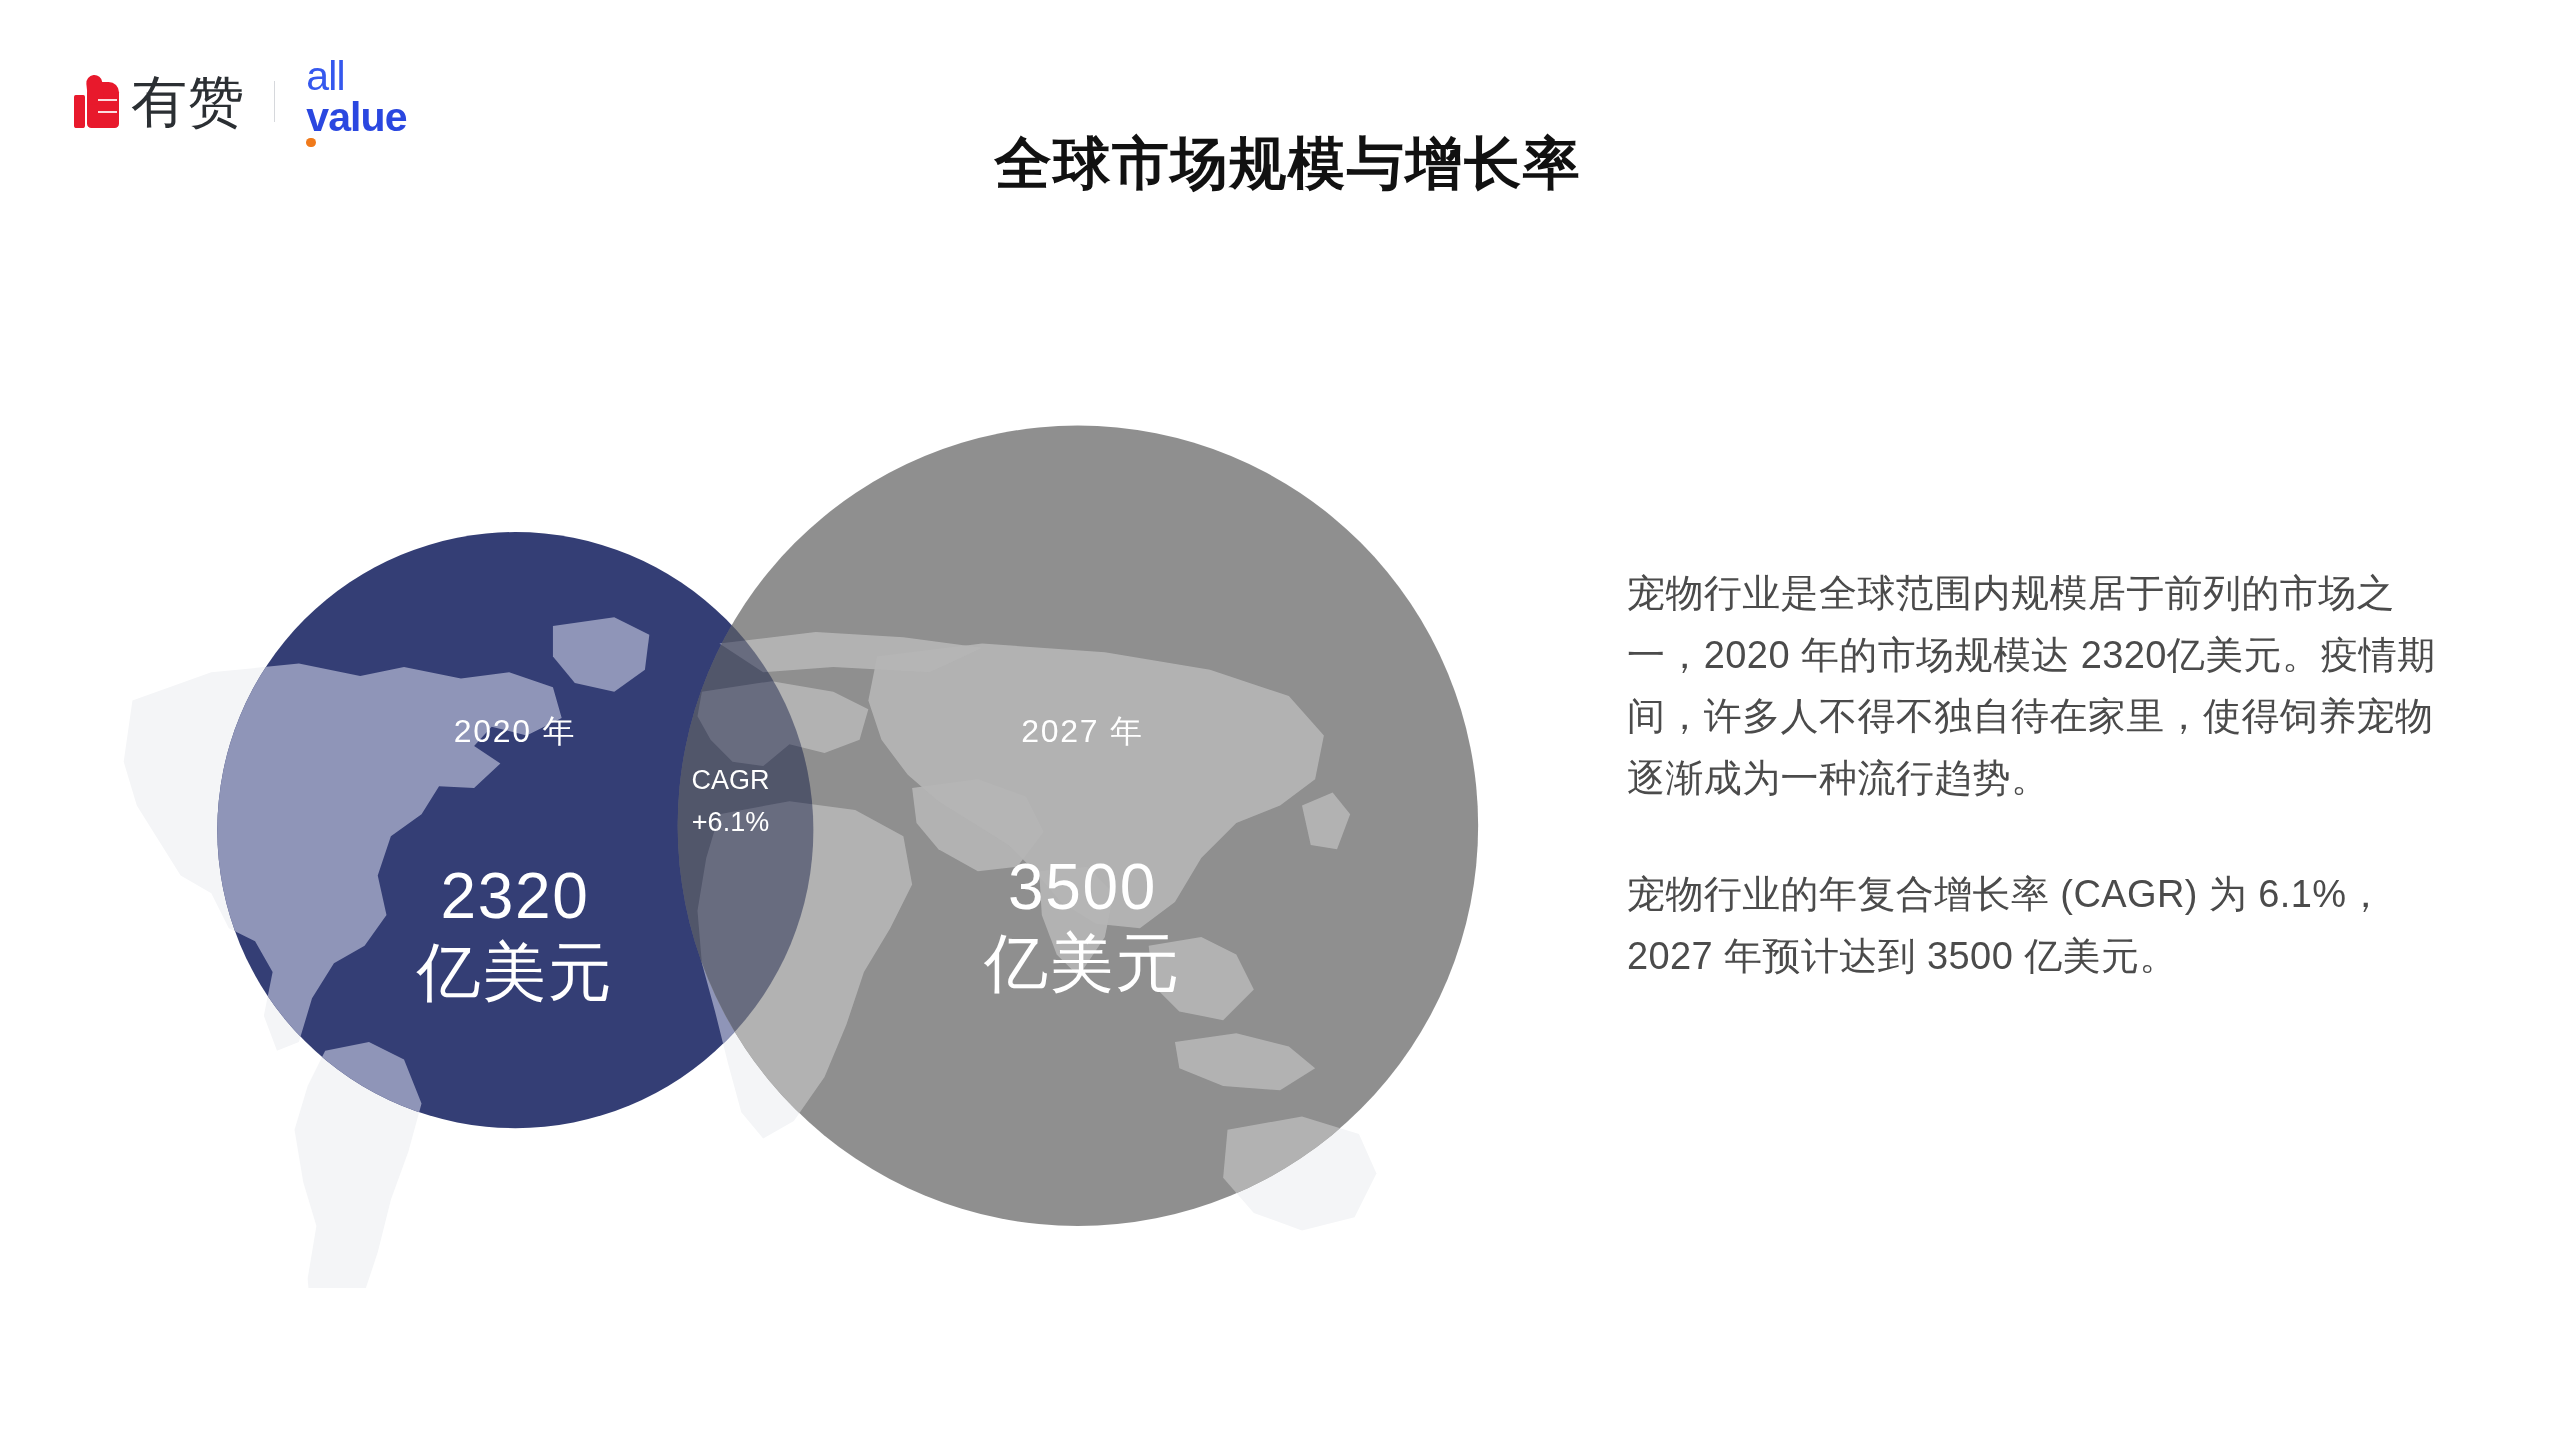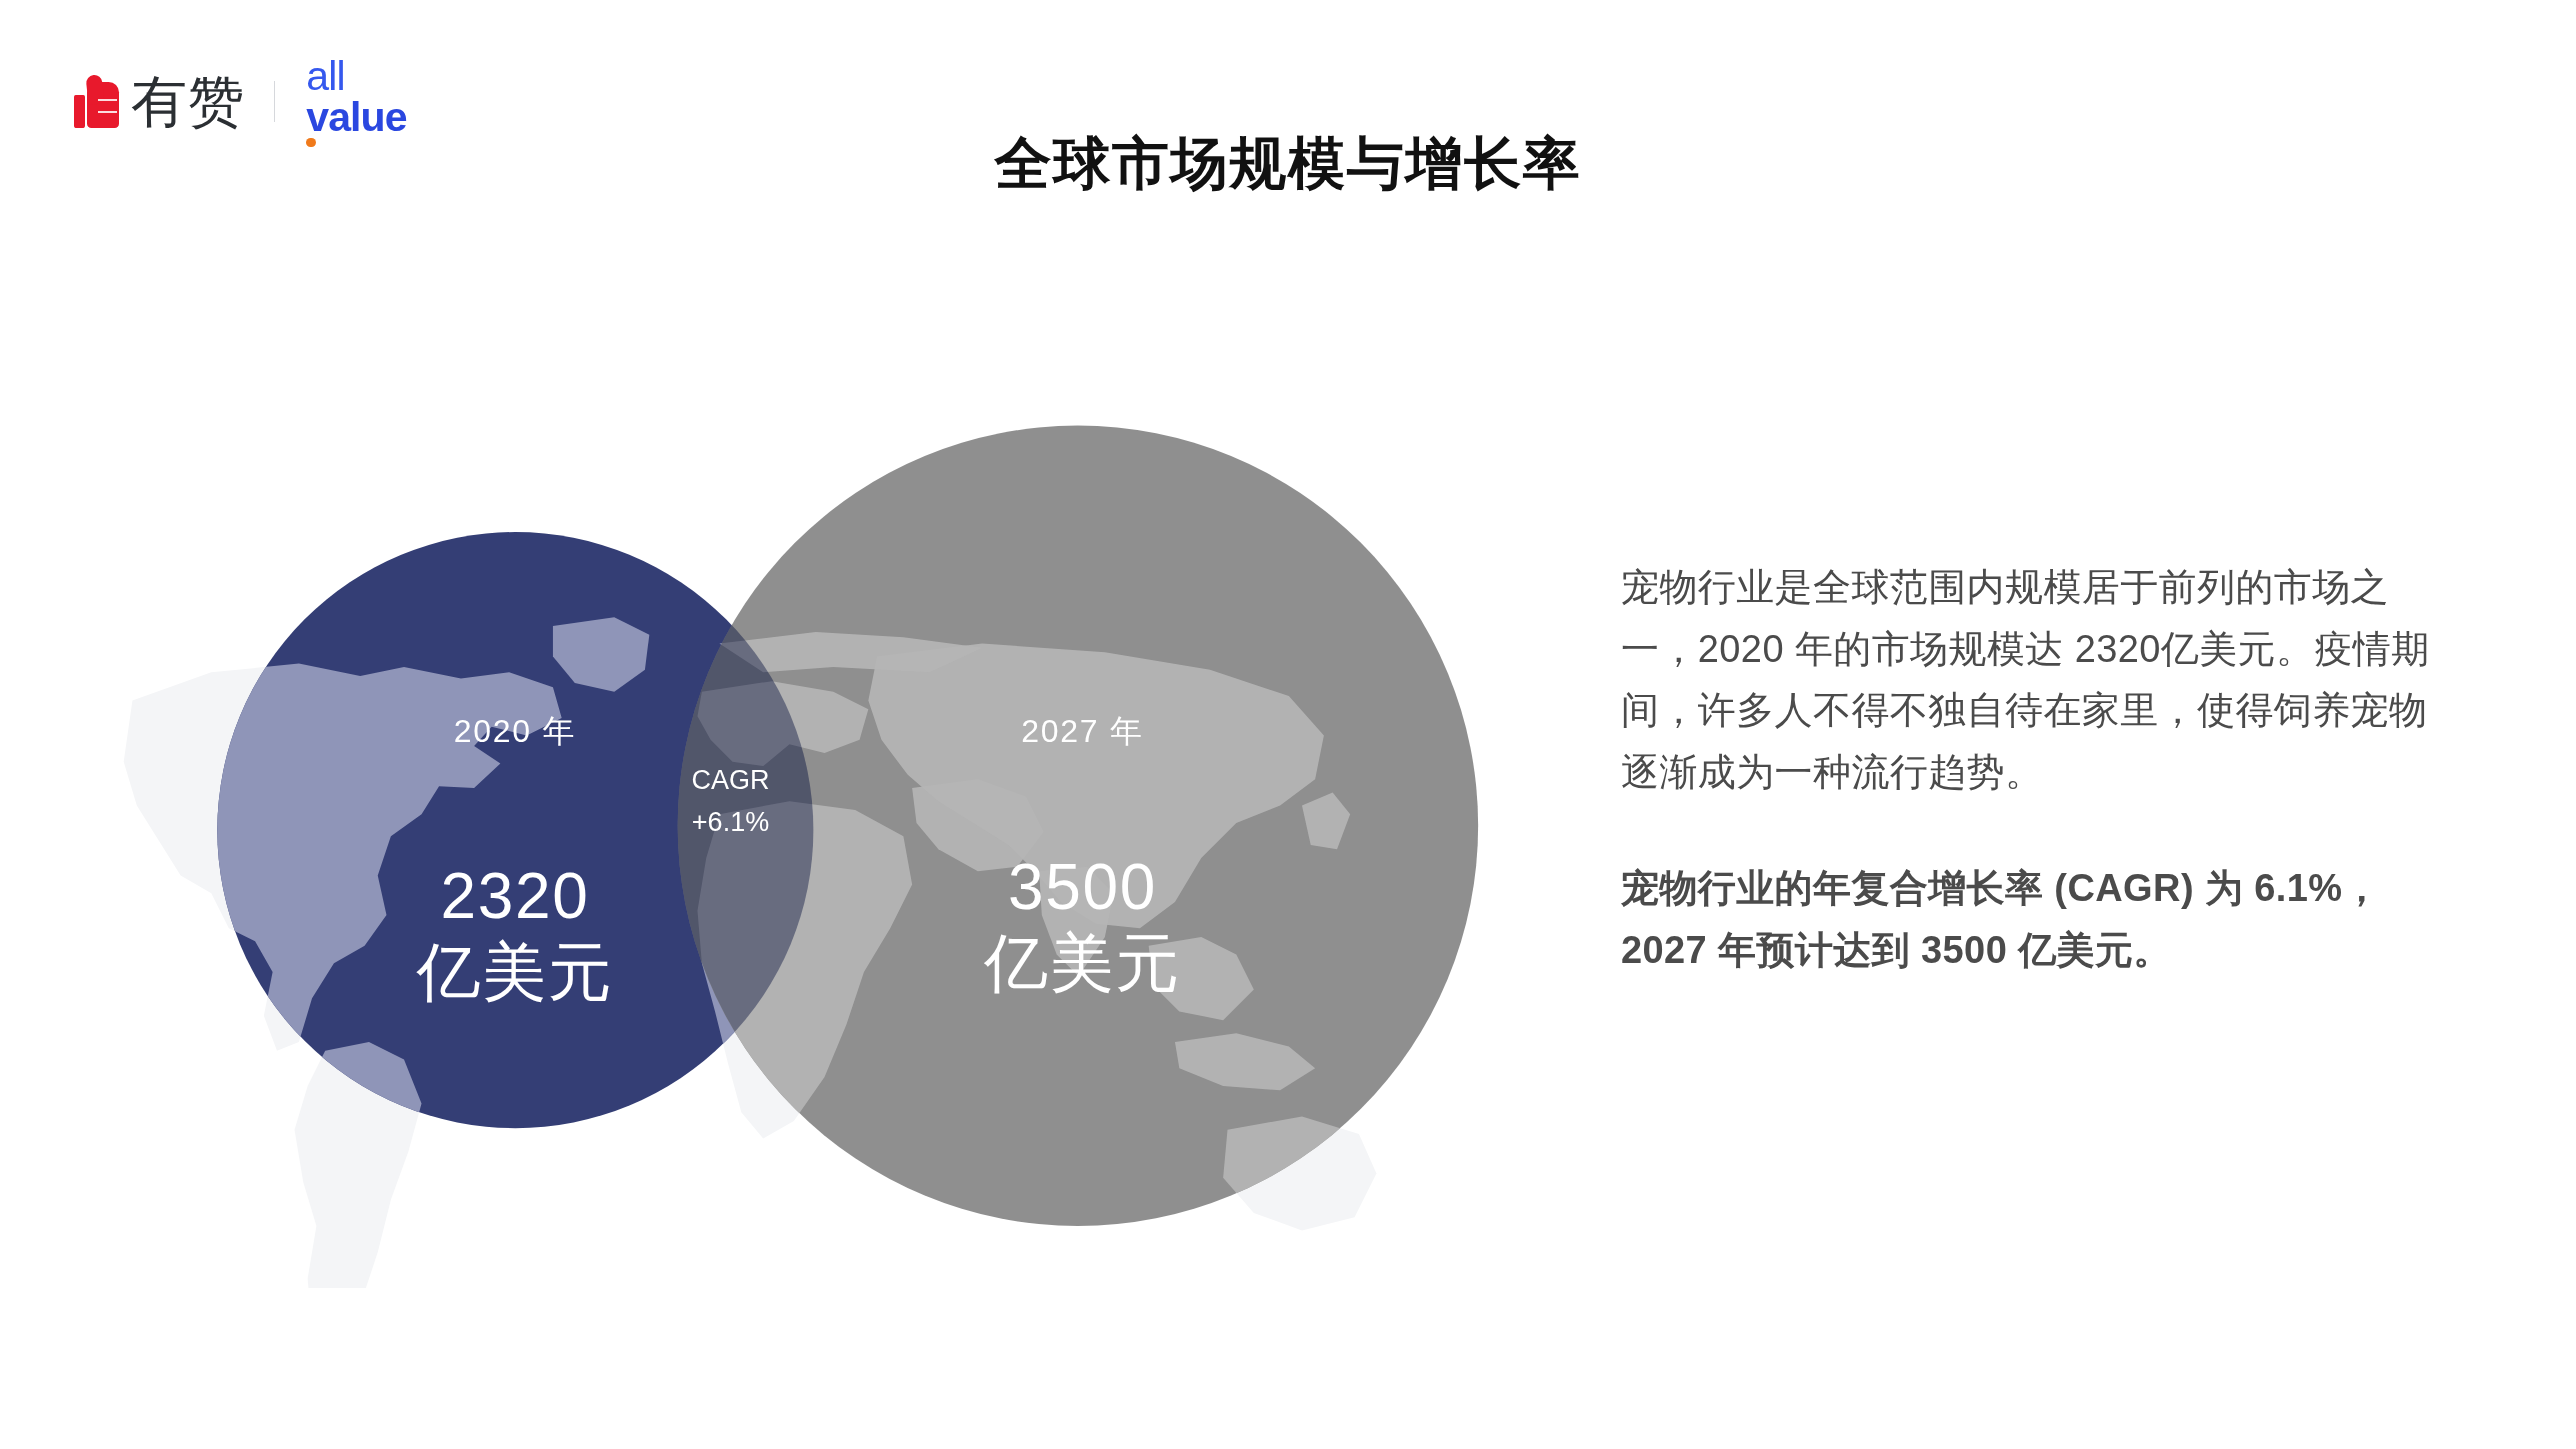--- a/index.html
+++ b/index.html
@@ -176,22 +176,22 @@
   #info-panel {
     position: absolute;
     left: 1614px;
     top: 550px;
     width: 850px;
     color: #4b4b4b;
     font-size: 38px;
     line-height: 1.62;
     letter-spacing: 0.4px;
   }
-  #info-panel p { margin: 7px; }
-  #info-panel p + p { margin-top: 55px; font-weight: bold; }
+  #info-panel p { margin: 13px; }
+  #info-panel p + p { margin-top: 55px; }
 </style>
 </head>
 <body>
 
 <div id="brand-bar">
   <div class="youzan-lockup">
     <span class="thumb-icon">
       <span class="pad"></span>
       <span class="hand"></span>
       <span class="thumbup"></span>

